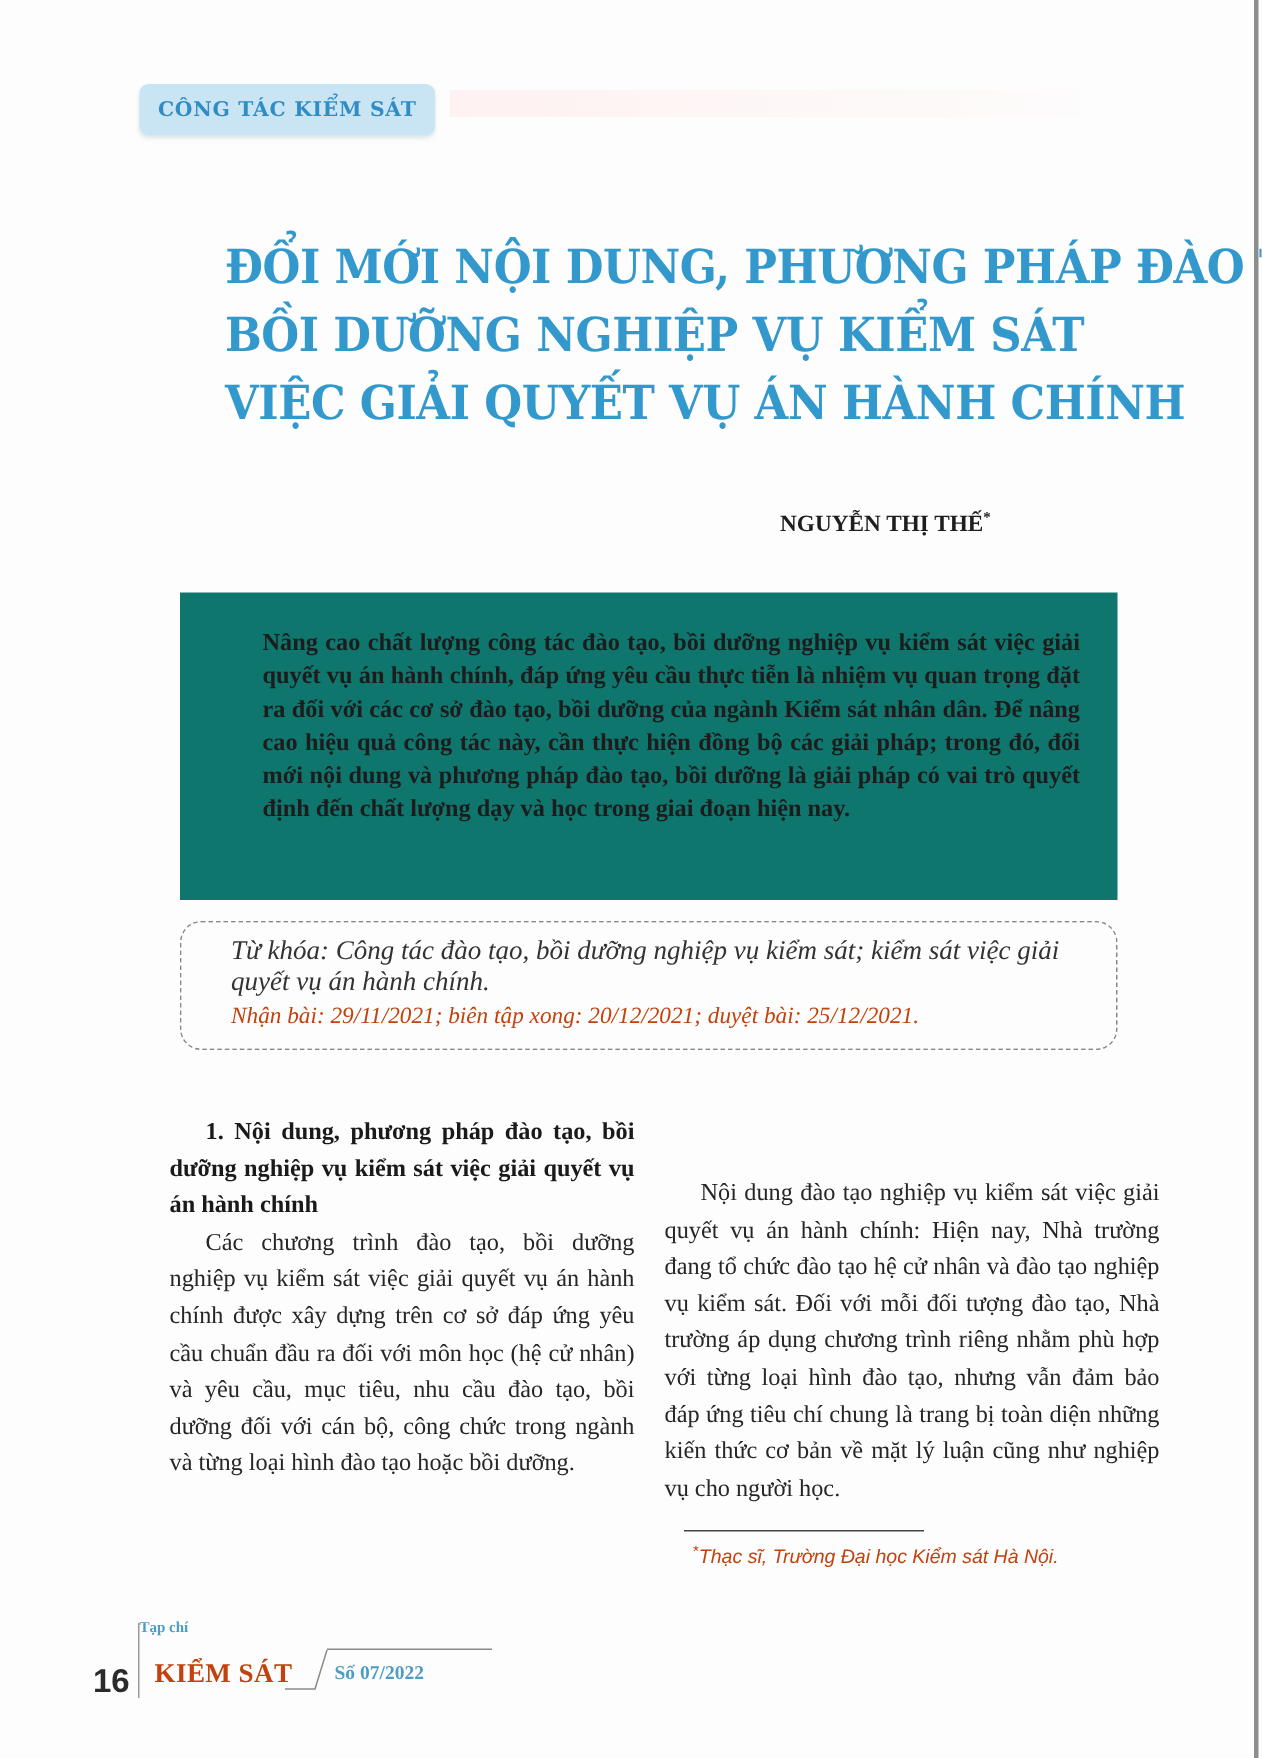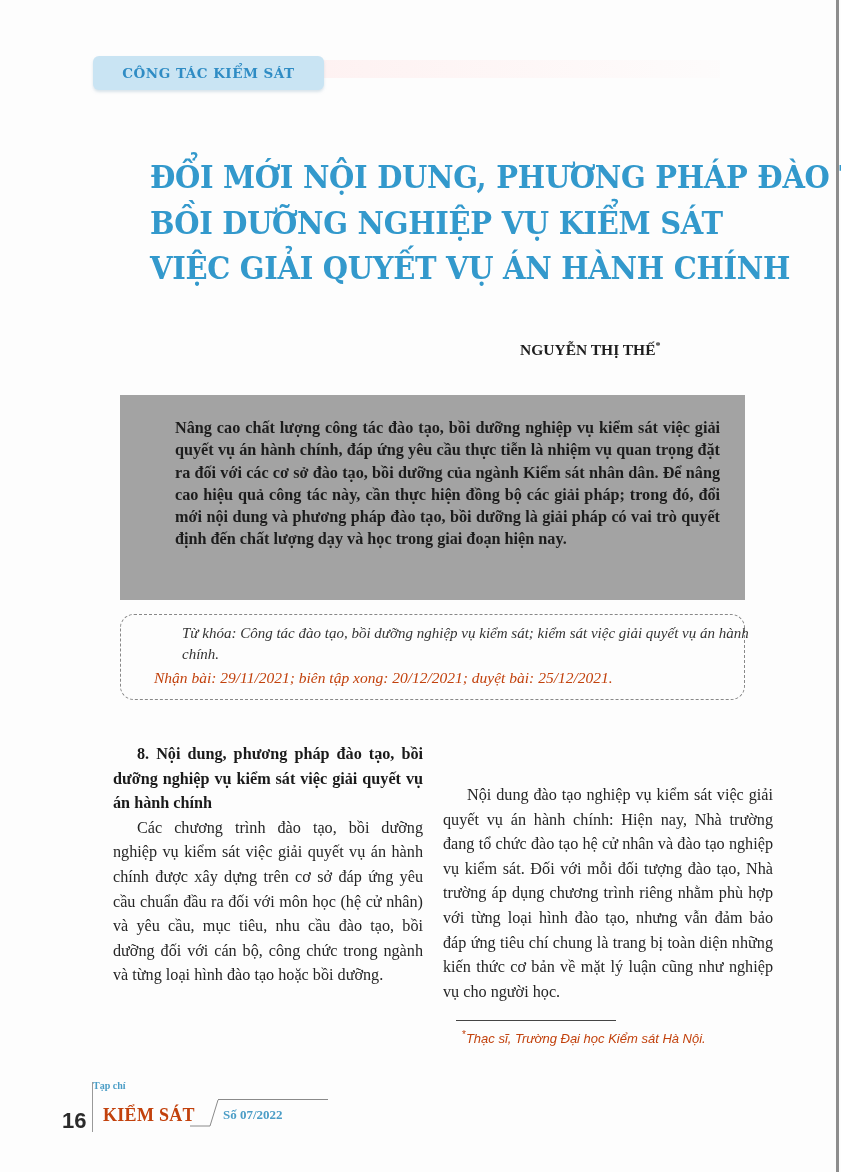--- a/index.html
+++ b/index.html
@@ -4,55 +4,55 @@
 <style>
   html, body { margin: 0; padding: 0; }
   body {
     width: 841px; height: 1172px; background: #fdfdfd; position: relative; overflow: hidden;
     font-family: "Liberation Serif", "DejaVu Serif", serif; color: #222;
   }
   .right-edge { position: absolute; left: 836px; top: 0; width: 3px; height: 1172px; background: #8d8d8d; }
   .top-band { position: absolute; left: 300px; top: 60px; width: 420px; height: 18px;
     background: linear-gradient(90deg, rgba(255,230,230,0.5), rgba(255,245,245,0.2)); }
   .badge {
-    position: absolute; left: 93px; top: 56px; width: 231px; height: 34px;
+    position: absolute; left: 93px; top: 56px; width: 197px; height: 34px;
     background: #c9e4f3; border-radius: 6px;
     box-shadow: 0 2px 3px rgba(150,180,200,0.35);
     display: flex; align-items: center; justify-content: center;
     font-family: "DejaVu Serif", serif; font-weight: bold; font-size: 13.5px;
     color: #2f8cc4; letter-spacing: 0.5px;
   }
   .title {
     position: absolute; left: 150px; top: 160px; width: 560px; text-align: center;
     font-family: "DejaVu Serif", serif; font-weight: 900; color: #3399cc;
     font-size: 29px; line-height: 42px; letter-spacing: -0.3px;
     transform: scaleY(1.08);
   }
   .title div { white-space: nowrap; }
   .author {
     position: absolute; left: 520px; top: 340px; width: 230px; text-align: left;
     font-family: "Liberation Serif", serif; font-weight: bold; font-size: 15.5px; color: #1e1e1e;
   }
   .author sup { font-size: 10px; }
   .abstract {
     position: absolute; left: 120px; top: 395px; width: 625px; height: 205px;
-    background: #a3a3a3;
+    background: #0f766e;
   }
   .abstract p {
     margin: 0; position: absolute; left: 55px; top: 22px; width: 545px;
     font-family: "Liberation Serif", serif; font-weight: bold; font-size: 16.2px; line-height: 22.3px;
     text-align: justify; text-indent: 0; color: #1c1c1c;
   }
   .keywords {
     position: absolute; left: 120px; top: 614px; width: 625px; height: 86px;
     border: 1px dashed #888; border-radius: 14px; box-sizing: border-box;
   }
   .keywords .kw {
     position: absolute; left: 33px; top: 8px; width: 585px;
-    font-style: italic; font-size: 15px; line-height: 21px; color: #333; margin-left: 28px;
+    font-style: italic; font-size: 18px; line-height: 21px; color: #333;
   }
   .keywords .rec {
     position: absolute; left: 33px; top: 52px; width: 585px;
     font-style: italic; font-size: 15.5px; line-height: 21px; color: #c2410c; white-space: nowrap;
   }
   .col { position: absolute; font-family: "Liberation Serif", serif; font-size: 16.2px; line-height: 24.6px; color: #262626; }
   .col-left { left: 113px; top: 742px; width: 310px; }
   .col-right { left: 443px; top: 783px; width: 330px; }
   .col p { margin: 0; text-align: justify; text-indent: 24px; }
   .col h2 { margin: 0; font-size: 16.2px; line-height: 24.6px; font-weight: bold; text-align: justify; text-indent: 24px; color: #1a1a1a; }
@@ -104,21 +104,21 @@
 <div class="abstract">
   <p>Nâng cao chất lượng công tác đào tạo, bồi dưỡng nghiệp vụ kiểm sát việc giải quyết vụ án hành chính, đáp ứng yêu cầu thực tiễn là nhiệm vụ quan trọng đặt ra đối với các cơ sở đào tạo, bồi dưỡng của ngành Kiểm sát nhân dân. Để nâng cao hiệu quả công tác này, cần thực hiện đồng bộ các giải pháp; trong đó, đổi mới nội dung và phương pháp đào tạo, bồi dưỡng là giải pháp có vai trò quyết định đến chất lượng dạy và học trong giai đoạn hiện nay.</p>
 </div>
 
 <div class="keywords">
   <div class="kw">Từ khóa: Công tác đào tạo, bồi dưỡng nghiệp vụ kiểm sát; kiểm sát việc giải quyết vụ án hành chính.</div>
   <div class="rec">Nhận bài: 29/11/2021; biên tập xong: 20/12/2021; duyệt bài: 25/12/2021.</div>
 </div>
 
 <div class="col col-left">
-  <h2>8. Nội dung, phương pháp đào tạo, bồi dưỡng nghiệp vụ kiểm sát việc giải quyết vụ án hành chính</h2>
+  <h2>1. Nội dung, phương pháp đào tạo, bồi dưỡng nghiệp vụ kiểm sát việc giải quyết vụ án hành chính</h2>
   <p>Các chương trình đào tạo, bồi dưỡng nghiệp vụ kiểm sát việc giải quyết vụ án hành chính được xây dựng trên cơ sở đáp ứng yêu cầu chuẩn đầu ra đối với môn học (hệ cử nhân) và yêu cầu, mục tiêu, nhu cầu đào tạo, bồi dưỡng đối với cán bộ, công chức trong ngành và từng loại hình đào tạo hoặc bồi dưỡng.</p>
 </div>
 
 <div class="col col-right">
   <p>Nội dung đào tạo nghiệp vụ kiểm sát việc giải quyết vụ án hành chính: Hiện nay, Nhà trường đang tổ chức đào tạo hệ cử nhân và đào tạo nghiệp vụ kiểm sát. Đối với mỗi đối tượng đào tạo, Nhà trường áp dụng chương trình riêng nhằm phù hợp với từng loại hình đào tạo, nhưng vẫn đảm bảo đáp ứng tiêu chí chung là trang bị toàn diện những kiến thức cơ bản về mặt lý luận cũng như nghiệp vụ cho người học.</p>
 </div>
 
 <div class="fn-line"></div>
 <div class="footnote">
   <sup>*</sup><span>Thạc sĩ, Trường Đại học Kiểm sát Hà Nội.</span>

